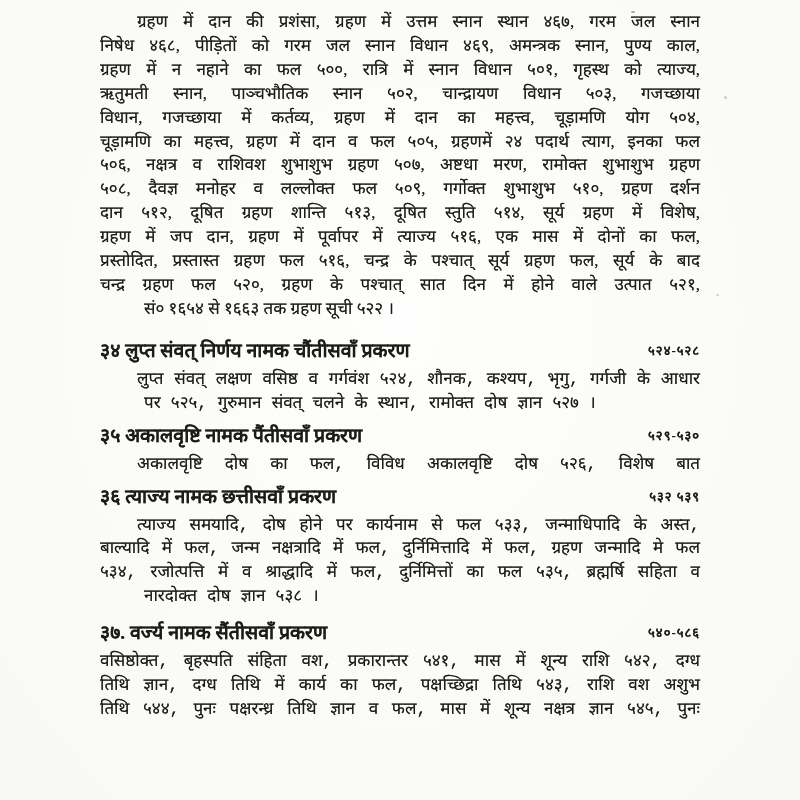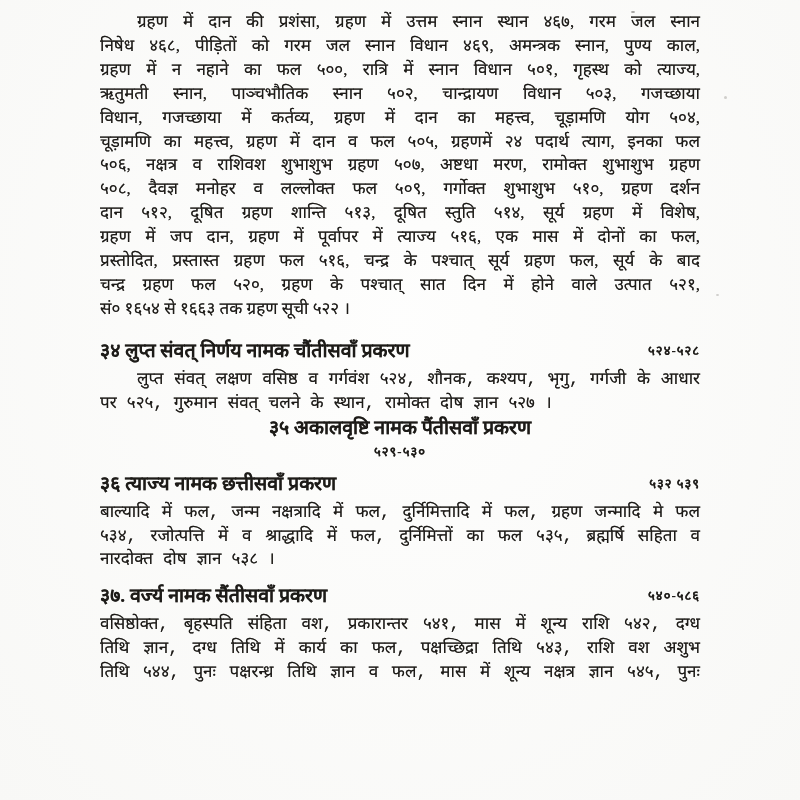--- a/index.html
+++ b/index.html
@@ -30,32 +30,32 @@
   .line {
     font-size: 17px;
     line-height: 23.9px;
     font-weight: 500;
     text-align: justify;
     text-align-last: justify;
     white-space: normal;
     text-shadow: 0 0 0.5px rgba(20,18,15,0.55);
   }
   .line.first { text-indent: 37px; }
-  .line.last { text-align-last: left; }
+  .line.last { text-align-last: left; margin-left: 44px; }
   .chapter-heading {
     display: flex;
     justify-content: space-between;
-    align-items: center;
+    align-items: flex-end;
     font-size: 19.5px;
     font-weight: bold;
     line-height: 24px;
     text-shadow: 0 0 0.6px rgba(20,18,15,0.6);
   }
   .h34 { margin-top: 18px; }
-  .h35 { margin-top: 0; flex-direction: column; }
+  .h35 { margin-top: 8px; }
   .h36 { margin-top: 8px; }
   .h37 { margin-top: 12px; }
   .chapter-body { margin-top: 5px; font-family: Liberation Mono, monospace; }
   .chapter-pages {
     font-weight: bold;
     font-size: 13px;
     letter-spacing: 1px;
   }
   .speck {
     position: absolute;
@@ -99,27 +99,29 @@
     <div class="para chapter-body">
       <div class="line first">लुप्त संवत् लक्षण वसिष्ठ व गर्गवंश ५२४, शौनक, कश्यप, भृगु, गर्गजी के आधार</div>
       <div class="line last">पर ५२५, गुरुमान संवत् चलने के स्थान, रामोक्त दोष ज्ञान ५२७ ।</div>
     </div>
 
     <div class="chapter-heading h35">
       <span>३५ अकालवृष्टि नामक पैंतीसवाँ प्रकरण</span>
       <span class="chapter-pages">५२९-५३०</span>
     </div>
     <div class="para chapter-body">
+      <div class="line first">अकालवृष्टि दोष का फल, विविध अकालवृष्टि दोष ५२६, विशेष बात</div>
     </div>
 
     <div class="chapter-heading h36">
       <span>३६ त्याज्य नामक छत्तीसवाँ प्रकरण</span>
       <span class="chapter-pages">५३२ ५३९</span>
     </div>
     <div class="para chapter-body">
+      <div class="line first">त्याज्य समयादि, दोष होने पर कार्यनाम से फल ५३३, जन्माधिपादि के अस्त,</div>
       <div class="line">बाल्यादि में फल, जन्म नक्षत्रादि में फल, दुर्निमित्तादि में फल, ग्रहण जन्मादि मे फल</div>
       <div class="line">५३४, रजोत्पत्ति में व श्राद्धादि में फल, दुर्निमित्तों का फल ५३५, ब्रह्मर्षि सहिता व</div>
       <div class="line last">नारदोक्त दोष ज्ञान ५३८ ।</div>
     </div>
 
     <div class="chapter-heading h37">
       <span>३७. वर्ज्य नामक सैंतीसवाँ प्रकरण</span>
       <span class="chapter-pages">५४०-५८६</span>
     </div>
     <div class="para chapter-body">

